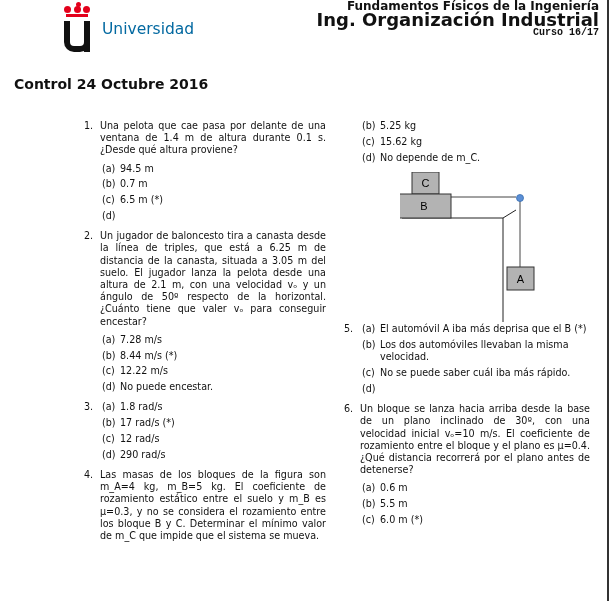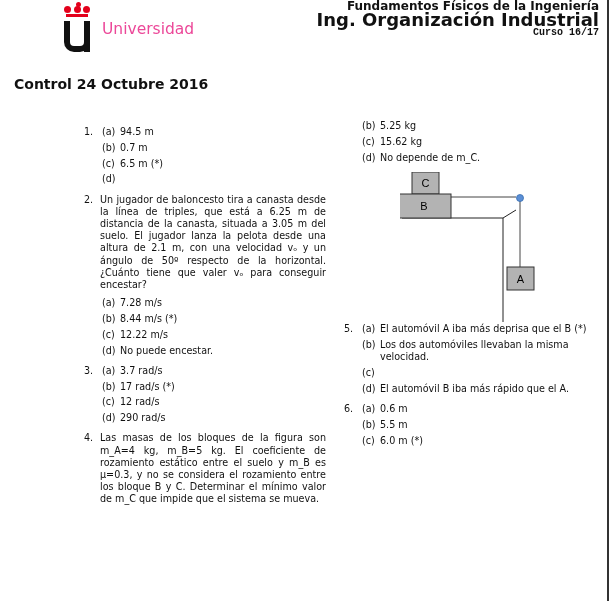--- a/index.html
+++ b/index.html
@@ -13,21 +13,21 @@
   
   .logo { position: absolute; left: 64px; top: 2px; width: 30px; height: 50px; }
   .logo .dot { position: absolute; width: 7px; height: 7px; border-radius: 50%; background: #e3001b; top: 4px; }
   .logo .dot.top { width: 5px; height: 5px; top: 0; left: 12px; }
   .logo .crown-bar { position: absolute; left: 2px; top: 12px; width: 22px; height: 3px; background: #e3001b; }
   .logo .u {
     position: absolute; left: 0; top: 19px; width: 26px; height: 31px;
     border: 6px solid #111; border-top: none; border-radius: 0 0 10px 10px; box-sizing: border-box;
   }
   .logo .u::after { content: ""; position: absolute; right: -6px; top: 0; width: 6px; height: 31px; background: #111; }
-  .uni-name { position: absolute; left: 102px; top: 20px; font-size: 15.5px; line-height: 19px; color: #ec4899; }
+  .uni-name { position: absolute; left: 102px; top: 20px; font-size: 15.5px; line-height: 19px; color: #0369a1; }
   .course-info { position: absolute; right: 10px; top: 0; text-align: right; font-weight: bold; }
   .course-info .l1 { font-size: 12px; line-height: 13px; }
   .course-info .l2 { font-size: 18px; line-height: 13px; }
   .course-info .l3 { font-size: 10px; line-height: 13px; font-family: Liberation Mono, monospace; }
   .title { position: absolute; left: 14px; width: 609px; top: 76px; text-align: left; font-weight: bold; font-size: 14px; }
 
   .col { position: absolute; font-size: 9.6px; line-height: 12.2px; }
   .col.left { left: 84px; top: 120px; width: 242px; }
   .col.right { left: 344px; top: 120px; width: 246px; }
   .q { position: relative; padding-left: 16px; margin-bottom: 8px; }
@@ -60,20 +60,21 @@
   <div class="l1">Fundamentos Físicos de la Ingeniería</div>
   <div class="l2">Ing. Organización Industrial</div>
   <div class="l3">Curso 16/17</div>
 </div>
 
 <div class="title">Control 24 Octubre 2016</div>
 
 <div class="col left">
   <div class="q">
     <span class="num">1.</span>
+    <div class="stem">Una pelota que cae pasa por delante de una ventana de 1.4 m de altura durante 0.1 s. ¿Desde qué altura proviene?</div>
     <ul class="opts">
       <li>
           <span class="lbl">(a)</span>
           <span>94.5 m</span>
         </li>
       <li>
           <span class="lbl">(b)</span>
           <span>0.7 m</span>
         </li>
       <li>
@@ -107,21 +108,21 @@
           <span>No puede encestar.</span>
         </li>
     </ul>
   </div>
 
   <div class="q">
     <span class="num">3.</span>
     <ul class="opts">
       <li>
           <span class="lbl">(a)</span>
-          <span>3.7 rad/s</span>
+          <span>1.8 rad/s</span>
         </li>
       <li>
           <span class="lbl">(b)</span>
           <span>17 rad/s (*)</span>
         </li>
       <li>
           <span class="lbl">(c)</span>
           <span>12 rad/s</span>
         </li>
       <li>
@@ -162,30 +163,31 @@
       <li>
           <span class="lbl">(a)</span>
           <span>El automóvil A iba más deprisa que el B (*)</span>
         </li>
       <li>
           <span class="lbl">(b)</span>
           <span>Los dos automóviles llevaban la misma velocidad.</span>
         </li>
       <li>
           <span class="lbl">(c)</span>
-        </li>
-      <li>
-          <span class="lbl">(d)</span>
-          <span>El automóvil B iba más rápido que el A.</span>
+          <span>No se puede saber cuál iba más rápido.</span>
+        </li>
+      <li>
+          <span class="lbl">(d)</span>
         </li>
     </ul>
   </div>
 
   <div class="q">
     <span class="num">6.</span>
+    <div class="stem">Un bloque se lanza hacia arriba desde la base de un plano inclinado de 30º, con una velocidad inicial vₒ=10 m/s. El coeficiente de rozamiento entre el bloque y el plano es μ=0.4. ¿Qué distancia recorrerá por el plano antes de detenerse?</div>
     <ul class="opts">
       <li>
           <span class="lbl">(a)</span>
           <span>0.6 m</span>
         </li>
       <li>
           <span class="lbl">(b)</span>
           <span>5.5 m</span>
         </li>
       <li>

